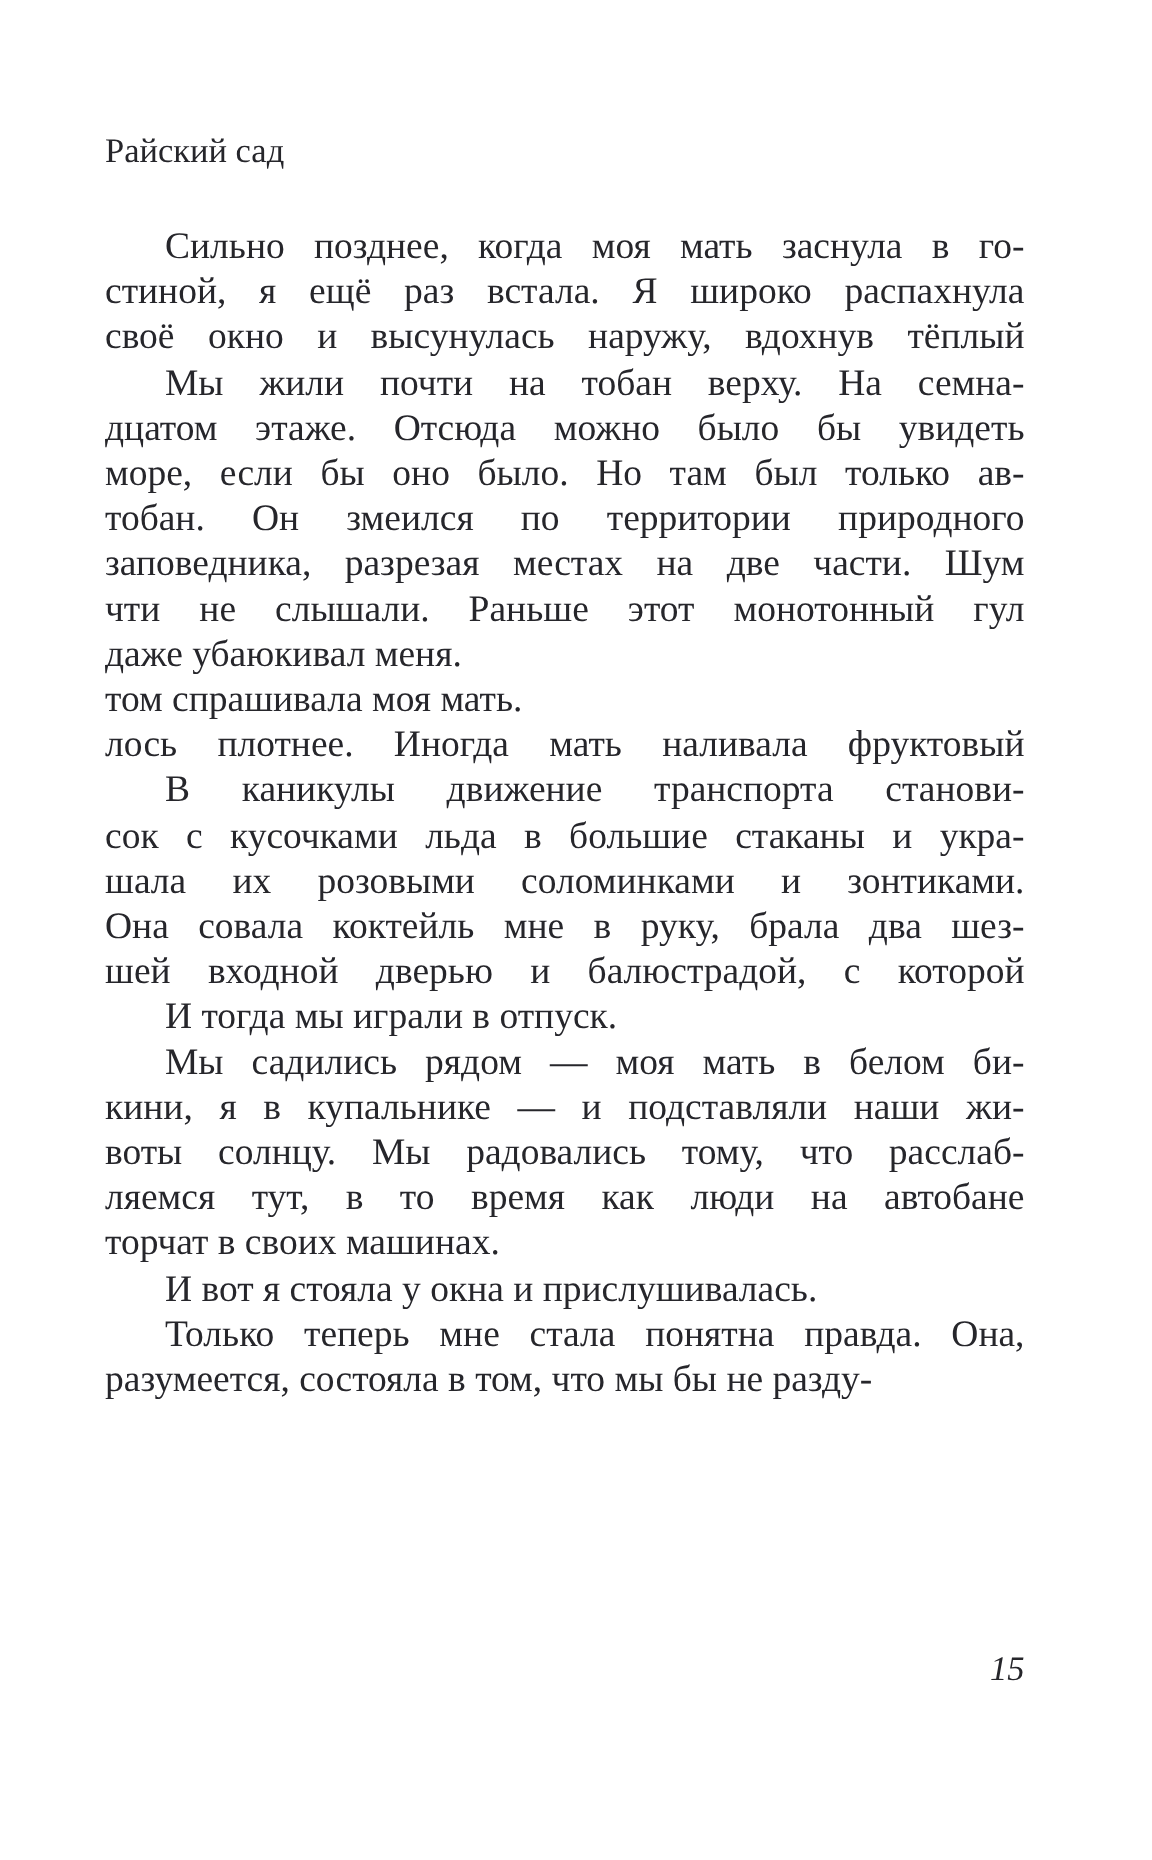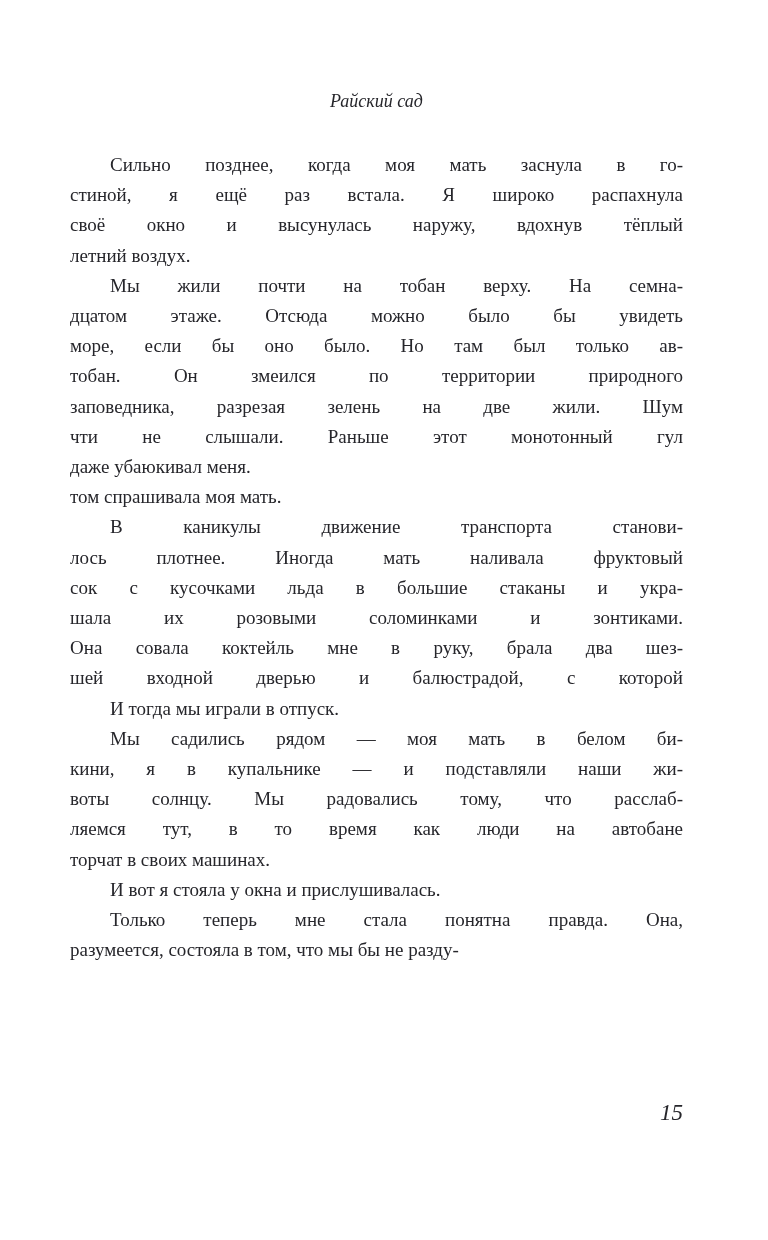--- a/index.html
+++ b/index.html
@@ -11,31 +11,30 @@
     background: var(--page-bg);
     overflow: hidden;
     font-family: "Liberation Serif", "DejaVu Serif", serif;
     color: var(--text-color);
   }
   .running-title {
     position: absolute;
     top: 88px;
     left: 70px;
     width: 613px;
-    text-align: center;
-    font-style: italic;
-    font-size: 18px;
+    text-align: left;
+    font-size: 23px;
     line-height: 26px;
   }
   .body-text {
     position: absolute;
     top: 150px;
     left: 70px;
     width: 613px;
-    font-size: 19px;
+    font-size: 25px;
     line-height: 30.2px;
   }
   .line {
     text-align: justify;
     text-align-last: justify;
     white-space: normal;
   }
   .line.para-end {
     text-align-last: left;
   }
@@ -56,31 +55,30 @@
 </head>
 <body>
 
 <div class="page">
   <div class="running-title">Райский сад</div>
 
   <div class="body-text">
       <div class="line indent">Сильно позднее, когда моя мать заснула в го-</div>
       <div class="line">стиной, я ещё раз встала. Я широко распахнула</div>
       <div class="line">своё окно и высунулась наружу, вдохнув тёплый</div>
-      <div class="line para-end">летний воздух.</div>
       <div class="line indent">Мы жили почти на тобан верху. На семна-</div>
       <div class="line">дцатом этаже. Отсюда можно было бы увидеть</div>
       <div class="line">море, если бы оно было. Но там был только ав-</div>
       <div class="line">тобан. Он змеился по территории природного</div>
-      <div class="line">заповедника, разрезая зелень на две жили. Шум</div>
+      <div class="line">заповедника, разрезая местах на две части. Шум</div>
       <div class="line">чти не слышали. Раньше этот монотонный гул</div>
       <div class="line para-end">даже убаюкивал меня.</div>
       <div class="line para-end">том спрашивала моя мать.</div>
+      <div class="line">лось плотнее. Иногда мать наливала фруктовый</div>
       <div class="line indent">В каникулы движение транспорта станови-</div>
-      <div class="line">лось плотнее. Иногда мать наливала фруктовый</div>
       <div class="line">сок с кусочками льда в большие стаканы и укра-</div>
       <div class="line">шала их розовыми соломинками и зонтиками.</div>
       <div class="line">Она совала коктейль мне в руку, брала два шез-</div>
       <div class="line">шей входной дверью и балюстрадой, с которой</div>
       <div class="line indent para-end">И тогда мы играли в отпуск.</div>
       <div class="line indent">Мы садились рядом — моя мать в белом би-</div>
       <div class="line">кини, я в купальнике — и подставляли наши жи-</div>
       <div class="line">воты солнцу. Мы радовались тому, что расслаб-</div>
       <div class="line">ляемся тут, в то время как люди на автобане</div>
       <div class="line para-end">торчат в своих машинах.</div>

